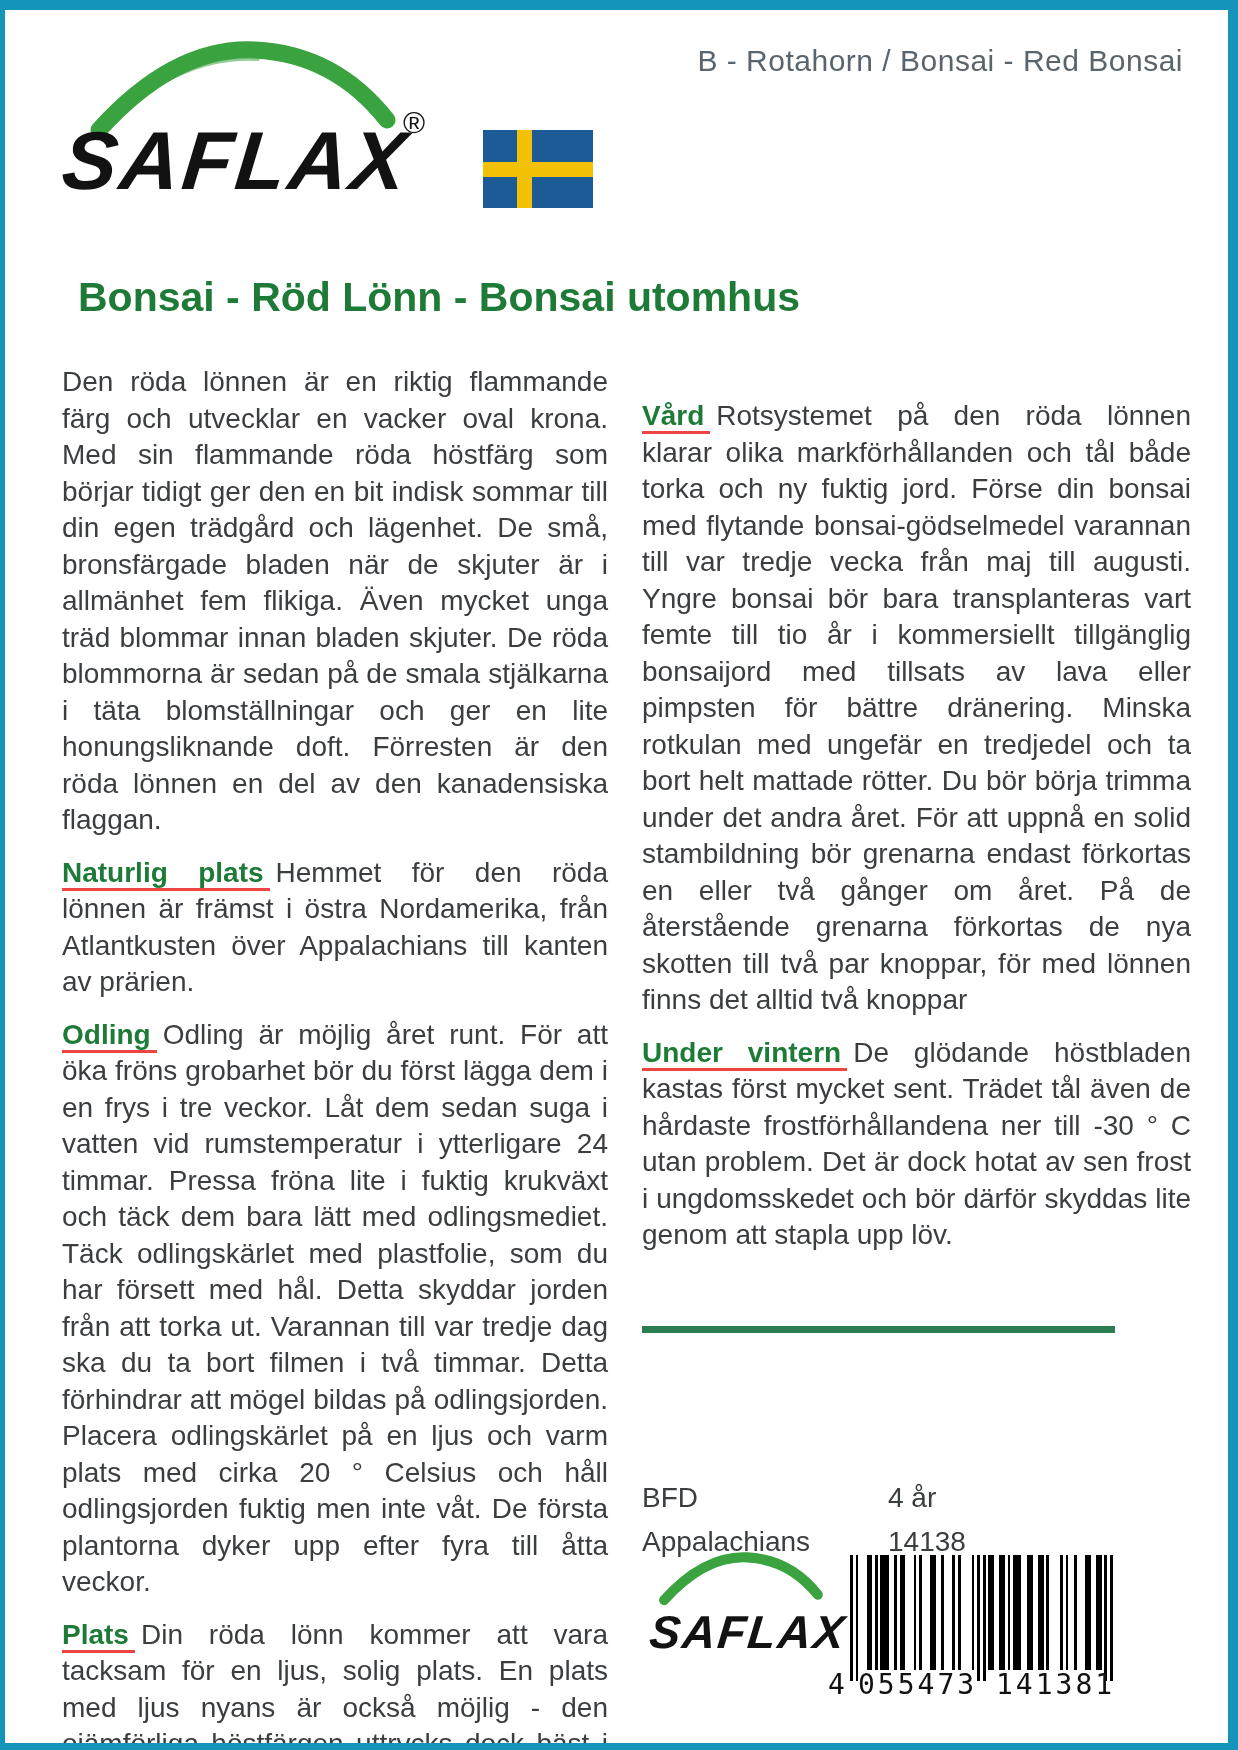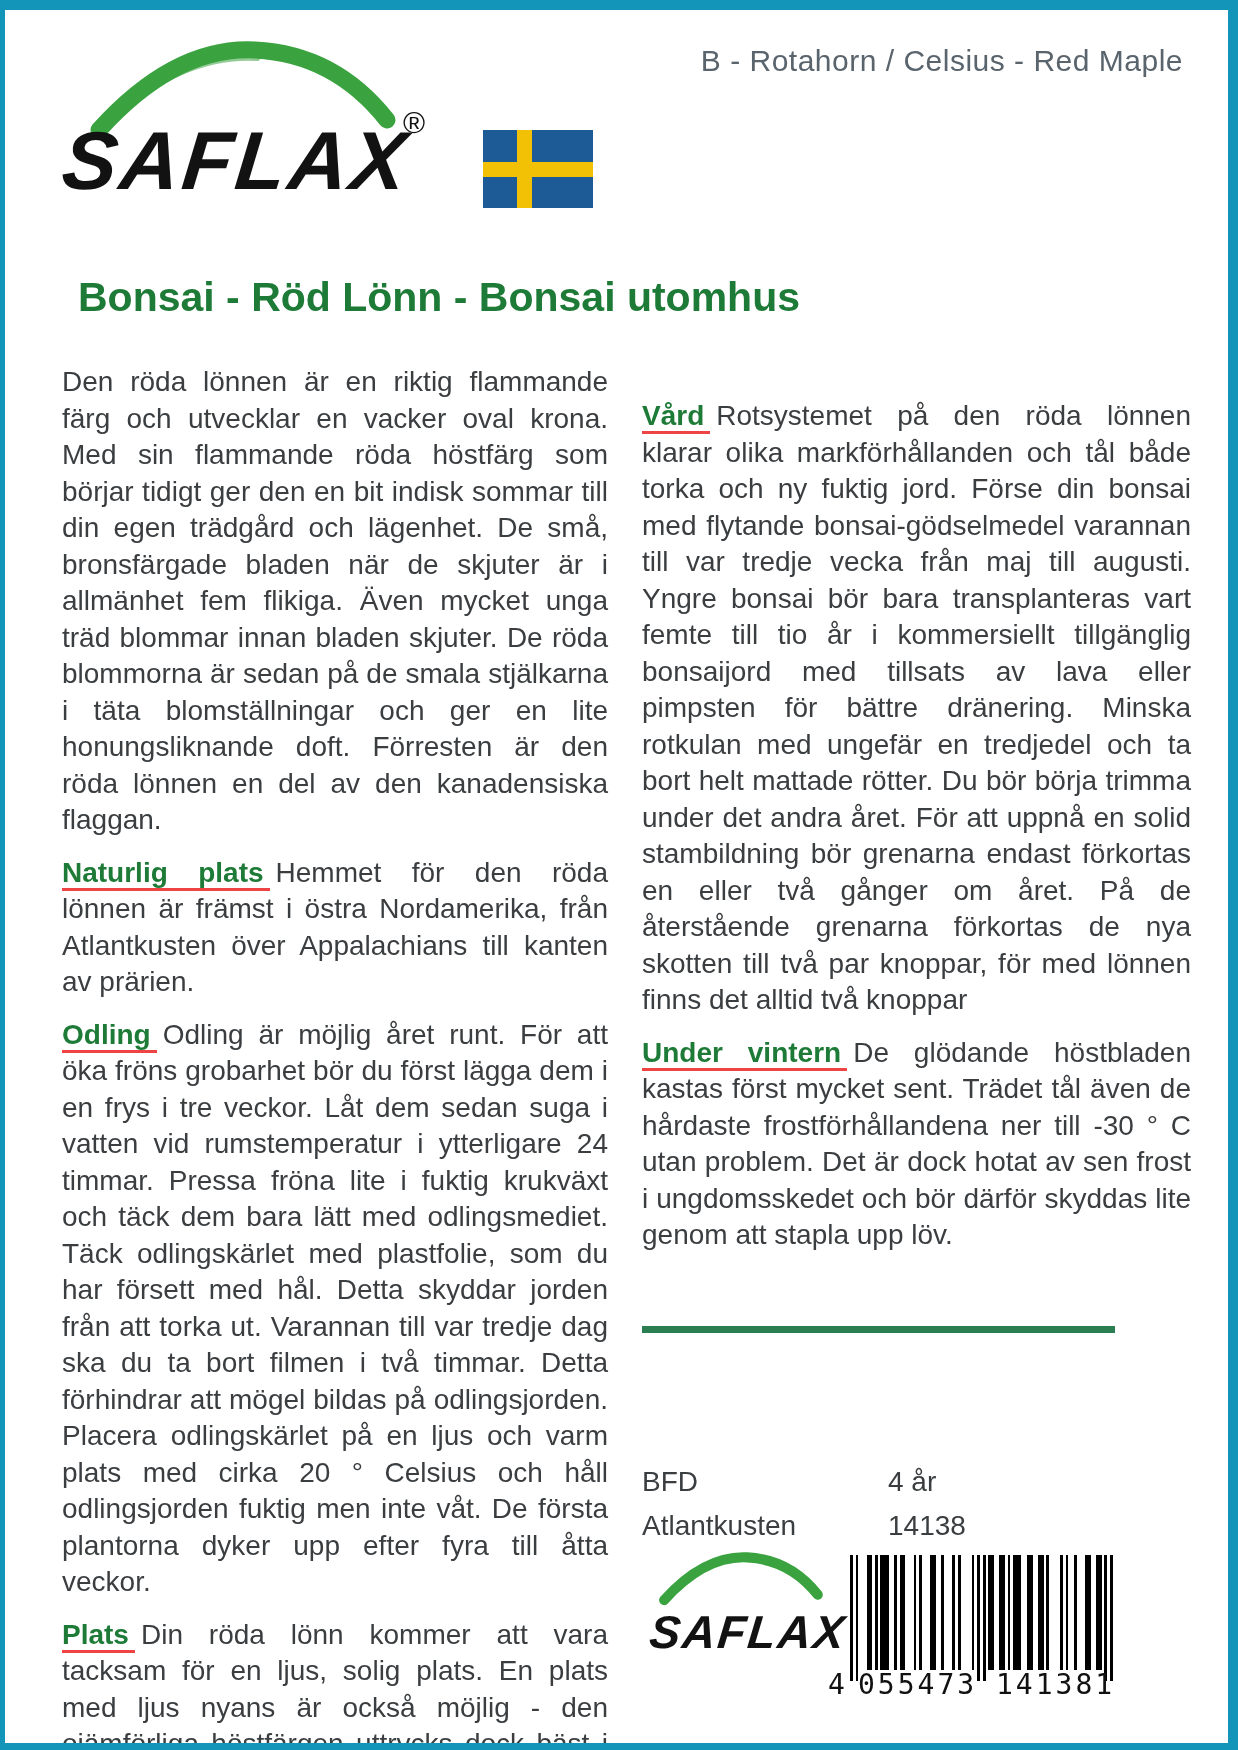--- a/index.html
+++ b/index.html
@@ -50,21 +50,21 @@
   .col p{margin:16px 0 14px 0;}
   .h{
     color:#1e7b37;font-weight:bold;
     border-bottom:3px solid #ef4444;
     padding-right:6px;margin-right:6px;
   }
   
   .divider{position:absolute;left:637px;top:1316px;width:473px;height:7px;background:#2b7d52;}
   .footer-info{position:absolute;left:637px;top:1456px;font-size:28px;color:#3b3e40;}
   .info-row{height:44px;}
-  .info-label{display:inline-block;width:246px;}
+  .info-label{display:inline-block;width:246px;margin-top:16px;}
   .info-value{display:inline-block;}
   .footer-brand{position:absolute;left:645px;top:1533px;width:190px;height:130px;}
   .footer-brand .arc{position:absolute;left:6px;top:8px;width:172px;height:56px;}
   .footer-brand .brand-text-sm{
     position:absolute;left:0;top:62px;
     font-size:46px;color:#121212;font-style:italic;font-weight:bold;
     letter-spacing:2px;transform:skewX(-6deg);
   }
   .barcode{position:absolute;left:845px;top:1545px;width:264px;height:146px;}
   .bc-bars{display:flex;align-items:flex-start;height:126px;}
@@ -78,21 +78,21 @@
   }
   .bc-lead{left:-22px;}
   .bc-left{left:8px;width:118px;text-align:center;margin-top:24px;}
   .bc-right{left:146px;width:114px;text-align:left;}
 </style>
 </head>
 <body>
 
 <div class="page">
 
-  <div class="header-right">B - Rotahorn / Celsius - Red Maple</div>
+  <div class="header-right">B - Rotahorn / Bonsai - Red Bonsai</div>
 
   <div class="brand">
     <svg class="arc" viewBox="0 0 320 105" aria-hidden="true">
       <path d="M14 92 Q 90 8 170 12 Q 250 16 302 82" fill="none" stroke="#3aa33f" stroke-width="17" stroke-linecap="round"></path>
       <path d="M20 86 Q 95 16 172 20" fill="none" stroke="#3aa33f" stroke-width="6" stroke-linecap="round" opacity="0.55"></path>
     </svg>
     <span class="reg">®</span>
     <div class="brand-text">SAFLAX</div>
     <div class="flag">
       <div class="flag-v"></div>
@@ -114,21 +114,21 @@
     <p><span class="h">Under vintern</span><span>De glödande höstbladen kastas först mycket sent. Trädet tål även de hårdaste frostförhållandena ner till -30 ° C utan problem. Det är dock hotat av sen frost i ungdomsskedet och bör därför skyddas lite genom att stapla upp löv.</span></p>
   </div>
 
   <div class="divider"></div>
 
   <div class="footer-info">
     <div class="info-row">
       <span class="info-label">BFD</span><span class="info-value">4 år</span>
     </div>
     <div class="info-row">
-      <span class="info-label">Atlantkusten</span><span class="info-value">14138</span>
+      <span class="info-label">Appalachians</span><span class="info-value">14138</span>
     </div>
   </div>
 
   <div class="footer-brand">
     <svg class="arc" viewBox="0 0 320 105" aria-hidden="true">
       <path d="M14 92 Q 90 8 170 12 Q 250 16 302 82" fill="none" stroke="#3aa33f" stroke-width="19" stroke-linecap="round"></path>
     </svg>
     <div class="brand-text-sm">SAFLAX</div>
   </div>
 

